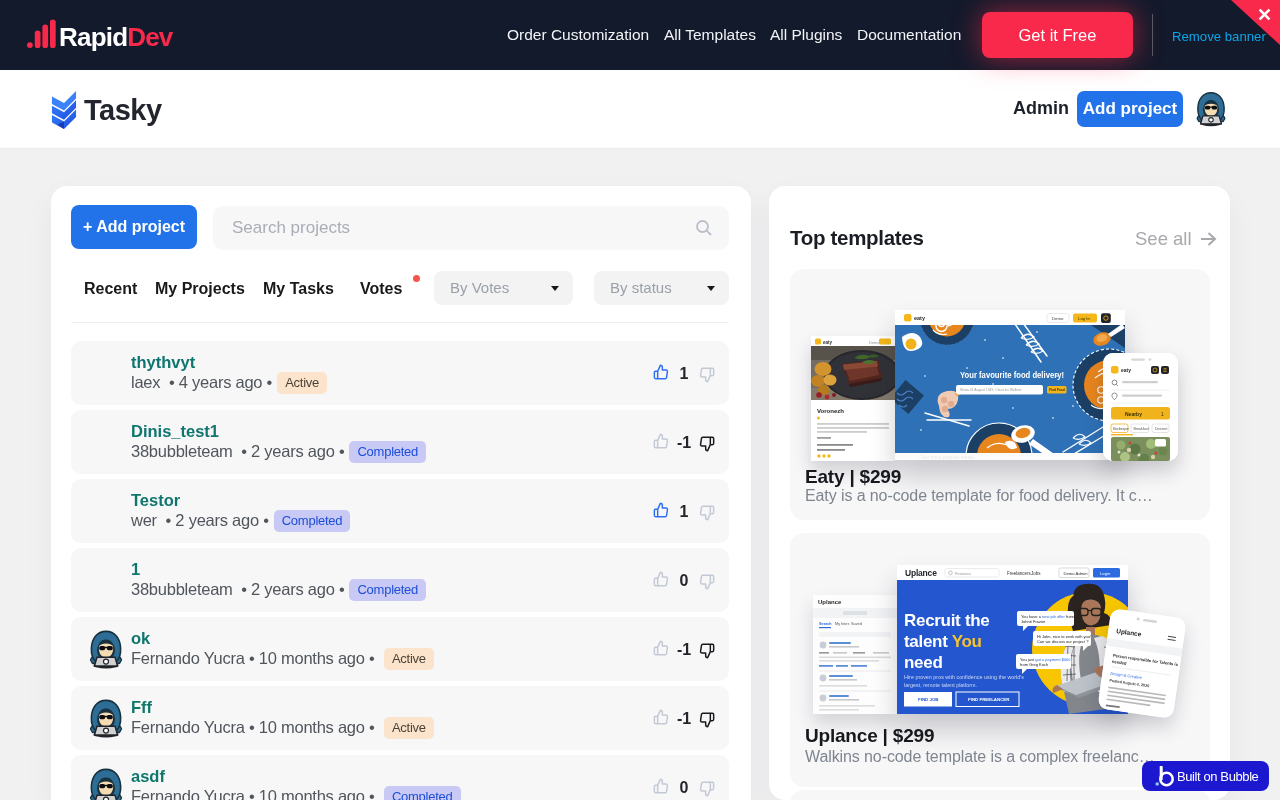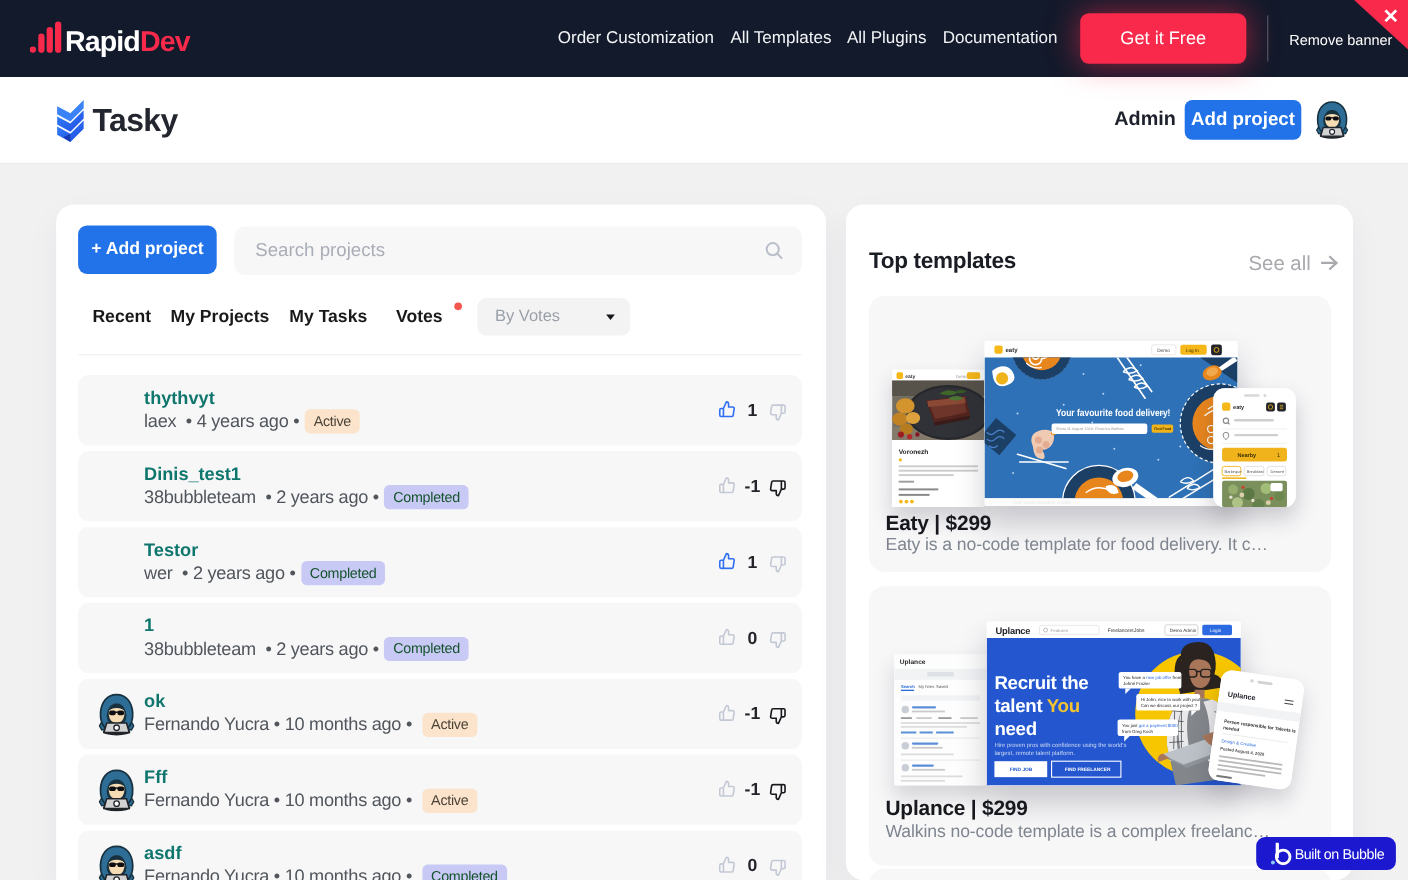--- a/index.html
+++ b/index.html
@@ -7,21 +7,21 @@
   body { font-family:"Liberation Sans", sans-serif; background:#f1f1f2; position:relative; }
 
   
   .topbar { position:absolute; left:0; top:0; width:1280px; height:70px; background:#131a2b; z-index:30; }
   .rlogo { position:absolute; left:27px; top:19px; width:30px; height:32px; }
   .rname { position:absolute; left:59px; top:22px; font-size:26px; font-weight:bold; color:#fff; letter-spacing:-0.8px; }
   .rname span { color:#f8294b; }
   .nav a { position:absolute; top:26px; color:#f2f4f7; font-size:15.5px; text-decoration:none; white-space:nowrap; }
   .getfree { position:absolute; left:982px; top:12px; width:151px; height:46px; background:#f8294b; border-radius:8px; color:#fff; font-size:16.5px; text-align:center; line-height:46px; box-shadow:0 0 28px rgba(248,41,75,.6); }
   .vsep { position:absolute; left:1152px; top:14px; width:1px; height:42px; background:rgba(255,255,255,.28); }
-  .removeb { position:absolute; left:1172px; top:29px; color:#ffffff; font-size:13.2px; }
+  .removeb { position:absolute; left:1172px; top:29px; color:#0ea5e9; font-size:13.2px; }
   .corner { position:absolute; right:0; top:0; width:49px; height:45px; background:#f8294b; clip-path:polygon(100% 0,0 0,100% 100%); z-index:60; }
   .corner span { position:absolute; right:8px; top:4px; color:#fff; font-size:18px; font-weight:bold; }
 
   
   .header { position:absolute; left:0; top:70px; width:1280px; height:79px; background:#fff; border-bottom:1px solid #ececee; z-index:20; }
   .tasky-ic { position:absolute; left:51px; top:21px; }
   .tasky-t { position:absolute; left:84px; top:24px; font-size:29px; font-weight:800; color:#23262e; letter-spacing:-0.5px; }
   .admin { position:absolute; left:1013px; top:28px; font-size:18px; font-weight:bold; color:#1d212b; }
   .addproj { position:absolute; left:1077px; top:21px; width:106px; height:36px; background:#2273e9; border-radius:7px; color:#fff; font-size:17px; font-weight:bold; text-align:center; line-height:36px; }
   .hav { position:absolute; left:1193px; top:19px; width:36px; height:39px; }
@@ -41,21 +41,21 @@
   .sel1 { left:383px; width:139px; }
   .sel2 { left:543px; width:135px; }
   .divid { position:absolute; left:20px; top:136px; width:658px; height:1px; background:#eef0f2; }
 
   .row { position:absolute; left:20px; width:658px; height:64px; background:#f7f7f8; border-radius:10px; }
   .row .rav { position:absolute; left:15px; top:12px; width:40px; height:40px; }
   .row .rt { position:absolute; left:60px; top:12px; font-size:16.5px; font-weight:bold; color:#0f766e; }
   .row .rs { position:absolute; left:60px; top:32px; font-size:16.5px; color:#51565c; white-space:nowrap; letter-spacing:-0.25px; }
   .badge { display:inline-block; font-size:13px; border-radius:5px; padding:3px 8px 4px; position:relative; top:-1px; margin-left:5px; }
   .b-act { background:#fbe4cb; color:#4c4338; }
-  .b-comp { background:#c8c9f4; color:#14532d; }
+  .b-comp { background:#c8c9f4; color:#1d4ed8; }
   .votes { position:absolute; right:14px; top:23px; width:62px; height:22px; }
   .votes .cnt { position:absolute; left:0; right:0; text-align:center; top:1px; font-size:16px; font-weight:bold; color:#23252b; }
   .votes svg.up { position:absolute; left:0; top:0; }
   .votes svg.dn { position:absolute; right:0; top:3px; }
   .cu-on { color:#2f6ff2; }
   .cu-off { color:#c3c9d4; }
   .cd-on { color:#17181c; }
   .cd-off { color:#c3c9d4; }
 
   
@@ -130,20 +130,21 @@
       <circle cx="7.5" cy="7.5" r="5.5"></circle>
         <line x1="11.7" y1="11.7" x2="16" y2="16"></line>
     </svg>
   </div>
   <div class="tab-recent">Recent</div>
   <div class="tab-proj">My Projects</div>
   <div class="tab-tasks">My Tasks</div>
   <div class="tab-inbox">Votes</div>
   <div class="inbdot"></div>
   <div class="sel sel1">By Votes</div>
+  <div class="sel sel2">By status</div>
   <div class="divid"></div>
 
   <div class="row" style="top:155px">
     <div class="rt">thythvyt</div>
     <div class="rs">laex&nbsp; • 4 years ago •<span class="badge b-act">Active</span></div>
     <div class="votes">
         <svg class="up cu-on" width="16" height="16" viewBox="0 0 24 24">
           <use href="#tu"></use>
         </svg>
         <span class="cnt">1</span>

